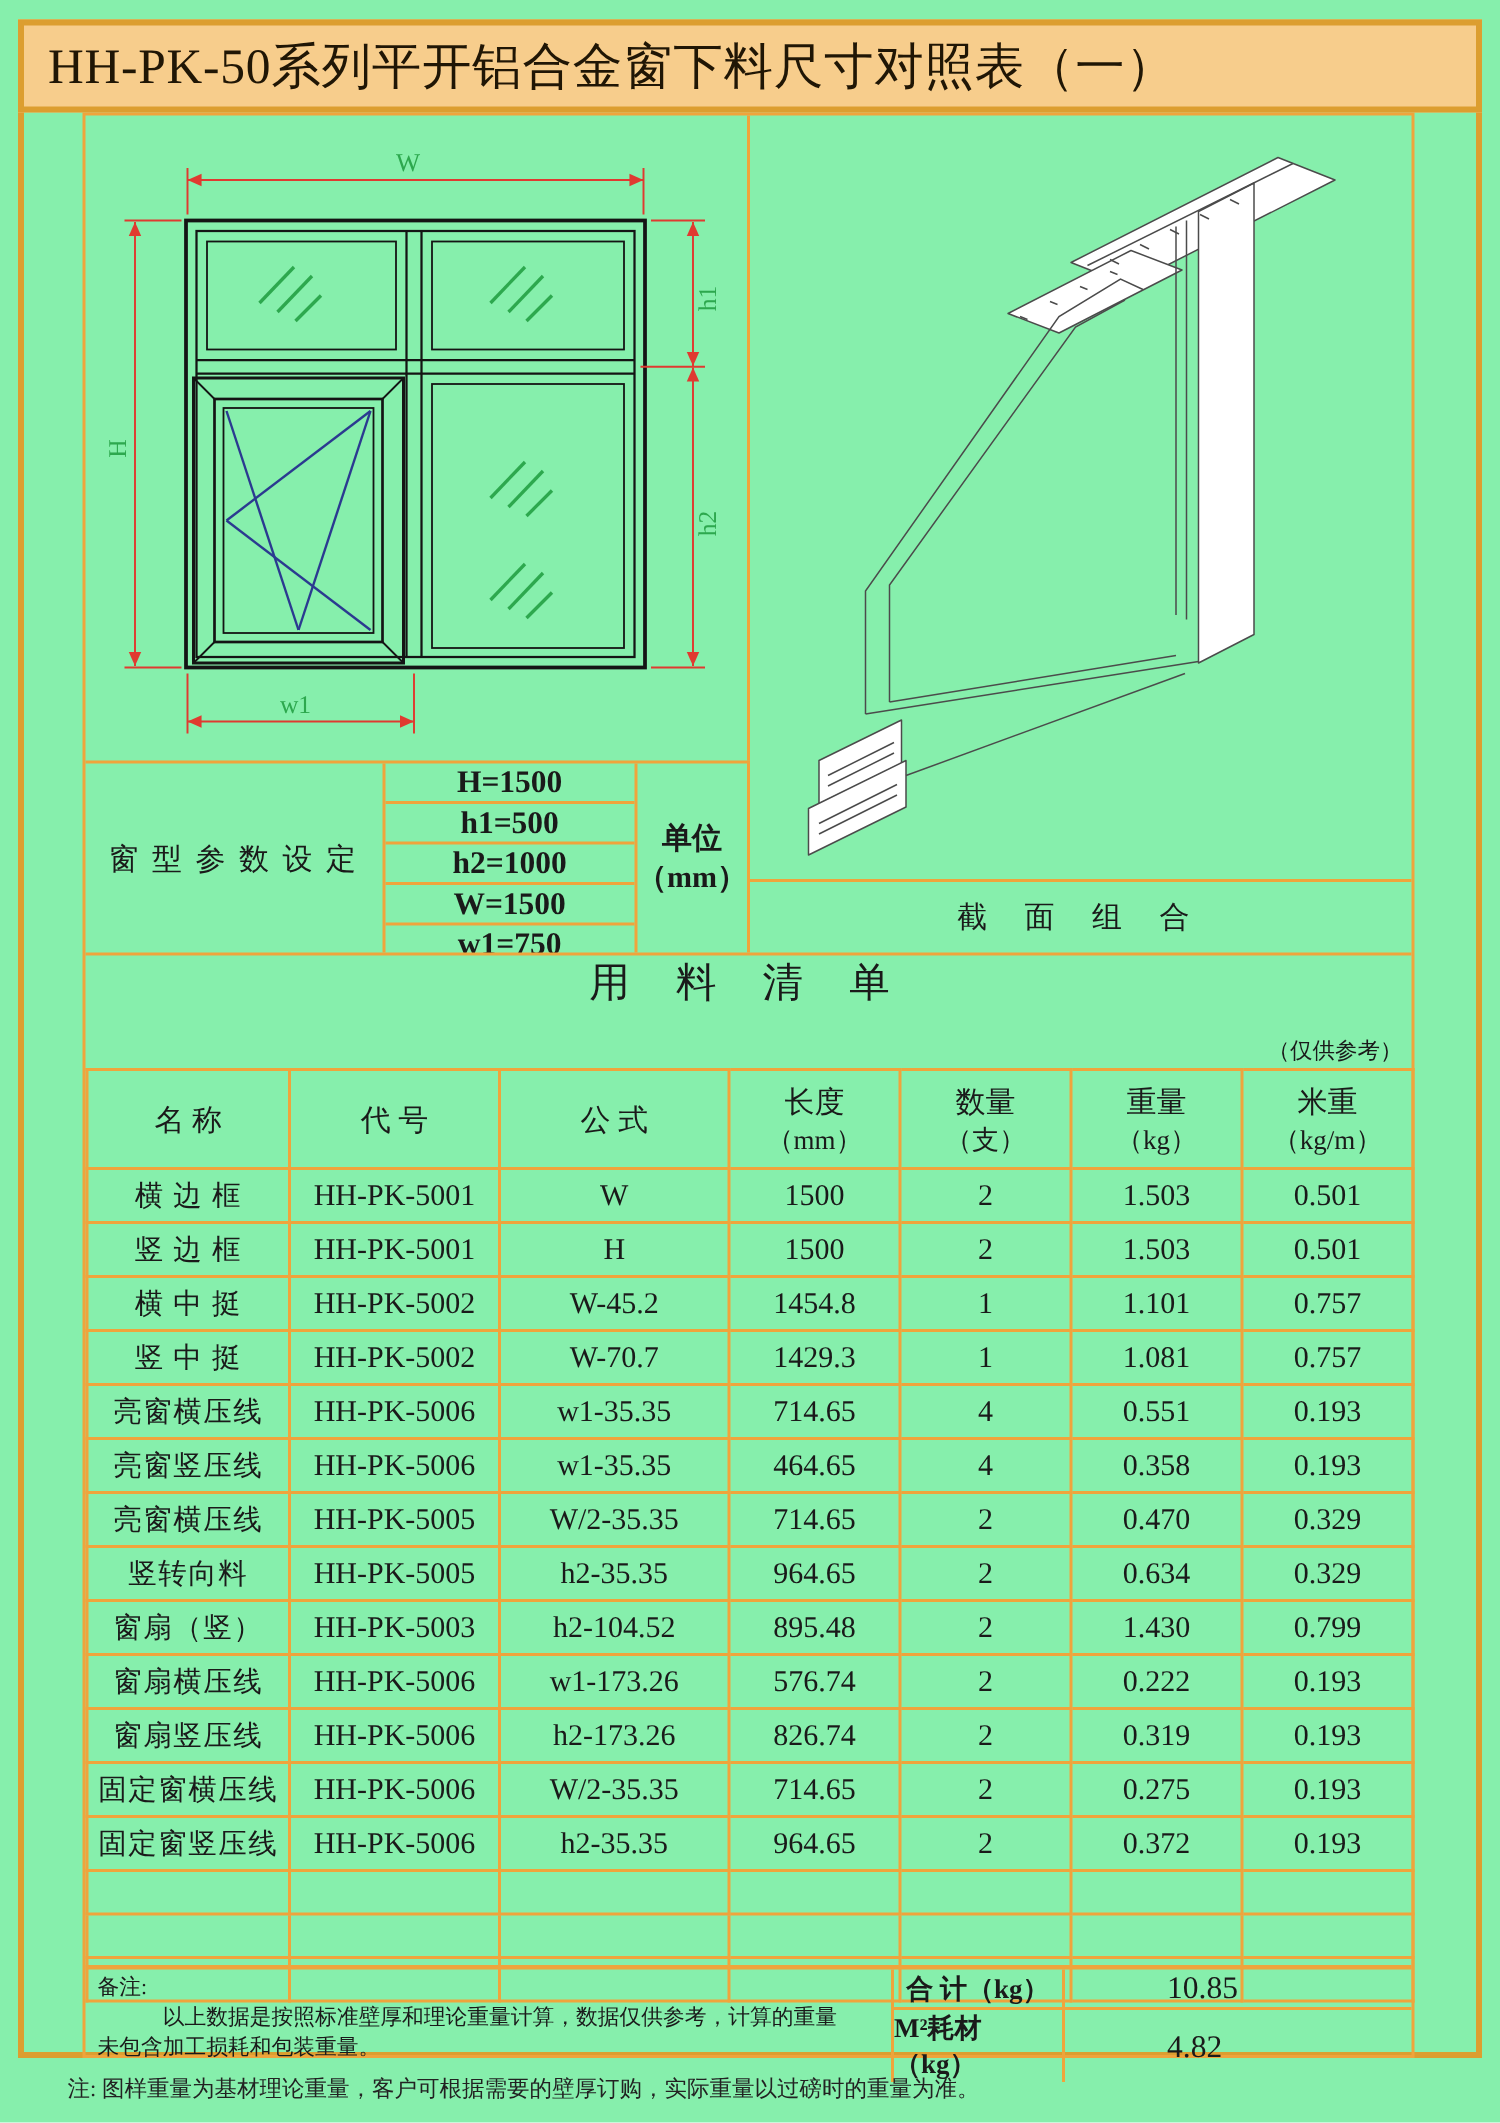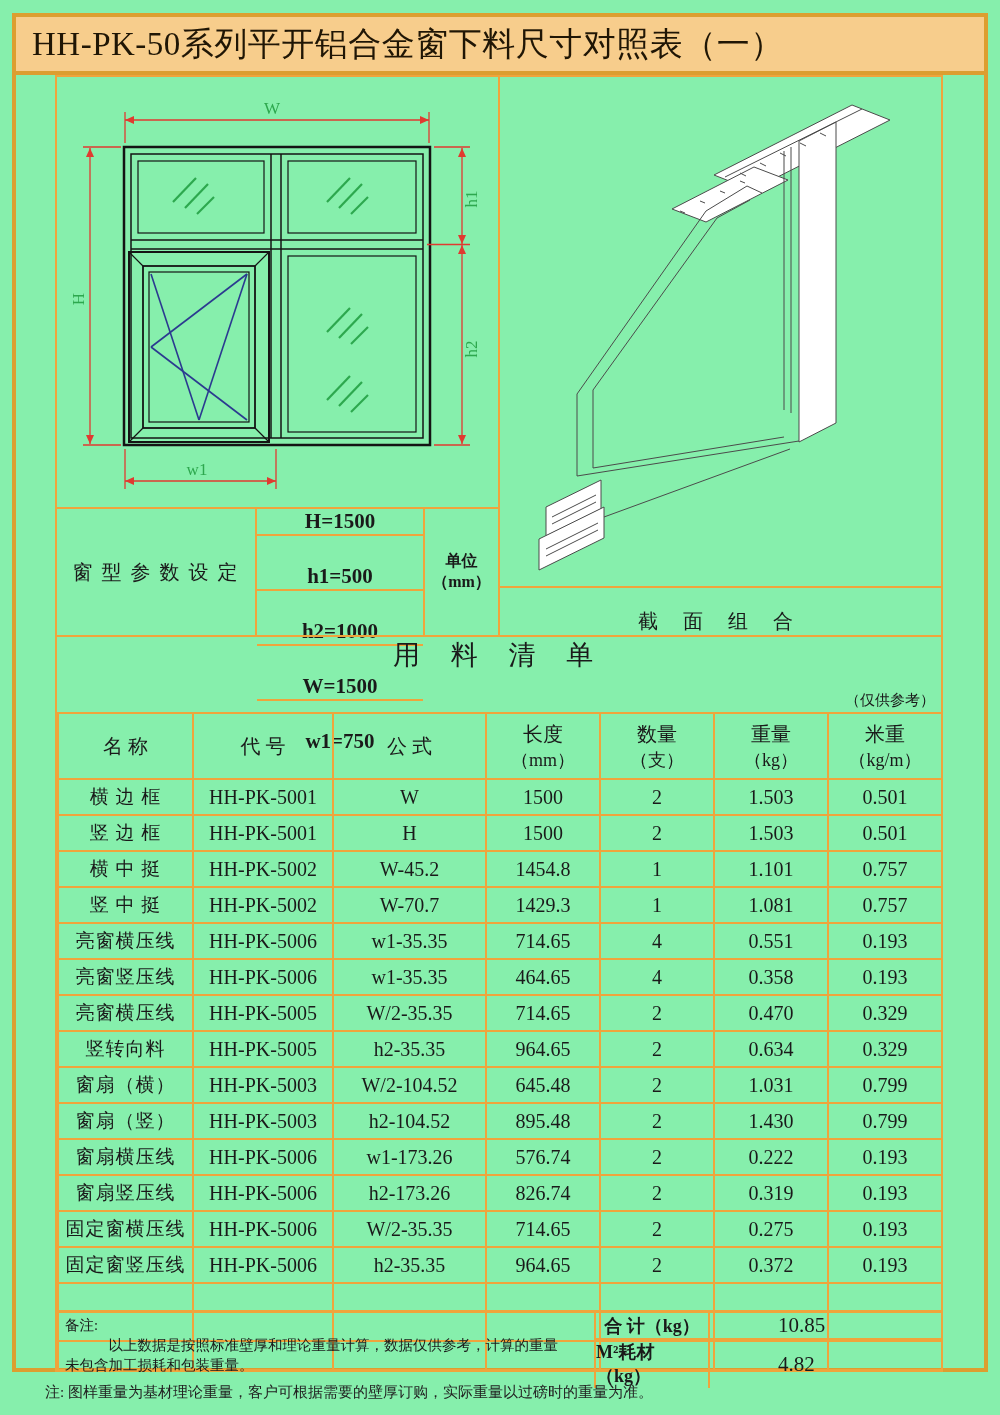--- a/index.html
+++ b/index.html
@@ -30,31 +30,31 @@
   
   .diagram-cell{position:absolute;left:0;top:0;width:443px;height:430px;
     border-right:2px solid var(--grid);}
 
   
   .params{position:absolute;left:0;top:430px;width:443px;height:128px;
     border-top:2px solid var(--grid);border-right:2px solid var(--grid);
     display:flex;}
   .p-label{width:200px;border-right:2px solid var(--grid);display:flex;
     align-items:center;justify-content:center;font-size:20px;letter-spacing:2px;}
-  .p-values{width:168px;border-right:2px solid var(--grid);display:flex;flex-direction:column;gap:28px;}
+  .p-values{width:168px;border-right:2px solid var(--grid);display:flex;flex-direction:column;}
   .p-values div{flex:1;display:flex;align-items:center;justify-content:center;
     font-size:21px;font-weight:bold;border-bottom:2px solid var(--grid);}
   .p-values div:last-child{border-bottom:none;}
   .p-unit{flex:1;display:flex;flex-direction:column;align-items:center;justify-content:center;
-    font-size:16px;font-weight:bold;line-height:1.3;border-radius:12px;}
+    font-size:20px;font-weight:bold;line-height:1.3;border-radius:12px;}
 
   
   .section-cell{position:absolute;left:443px;top:0;width:441px;height:509px;}
   .section-label{position:absolute;left:443px;top:509px;width:441px;height:49px;
-    border-top:2px solid var(--grid);display:flex;align-items:flex-end;justify-content:center;
+    border-top:2px solid var(--grid);display:flex;align-items:center;justify-content:center;
     font-size:20px;letter-spacing:10px;}
 
   
   .band{position:absolute;left:0;top:558px;width:884px;height:77px;
     border-top:2px solid var(--grid);}
   .band-title{text-align:center;font-size:27px;letter-spacing:12px;}
   .band-note{position:absolute;right:6px;bottom:2px;font-size:15px;}
 
   
   table.mat{position:absolute;left:0;top:635px;width:884px;border-collapse:collapse;
@@ -311,29 +311,20 @@
           <tr>
             <td class="nm">竖转向料</td>
             <td>HH-PK-5005</td>
             <td>h2-35.35</td>
             <td>964.65</td>
             <td>2</td>
             <td>0.634</td>
             <td>0.329</td>
           </tr>
           <tr>
-            <td class="nm">窗扇（横）</td>
-            <td>HH-PK-5003</td>
-            <td>W/2-104.52</td>
-            <td>645.48</td>
-            <td>2</td>
-            <td>1.031</td>
-            <td>0.799</td>
-          </tr>
-          <tr>
             <td class="nm">窗扇（竖）</td>
             <td>HH-PK-5003</td>
             <td>h2-104.52</td>
             <td>895.48</td>
             <td>2</td>
             <td>1.430</td>
             <td>0.799</td>
           </tr>
           <tr>
             <td class="nm">窗扇横压线</td>

